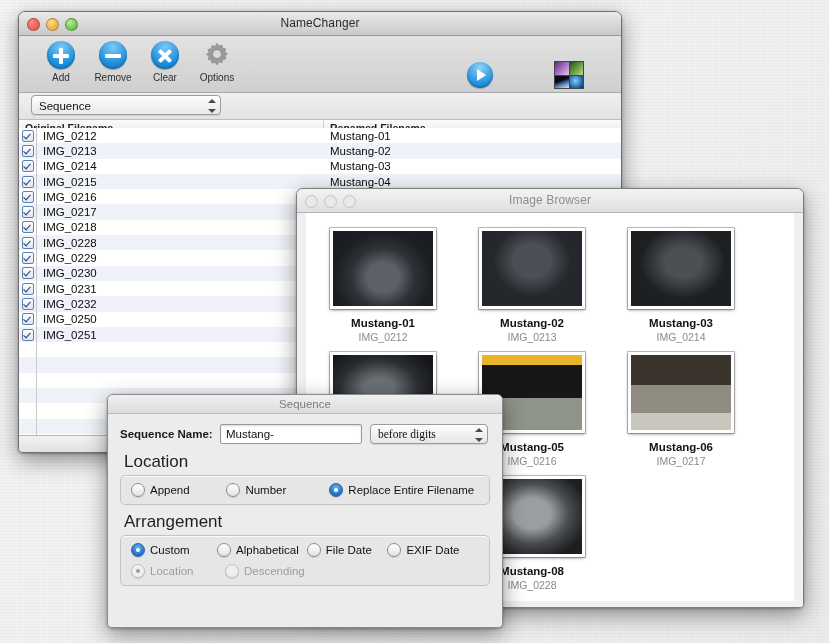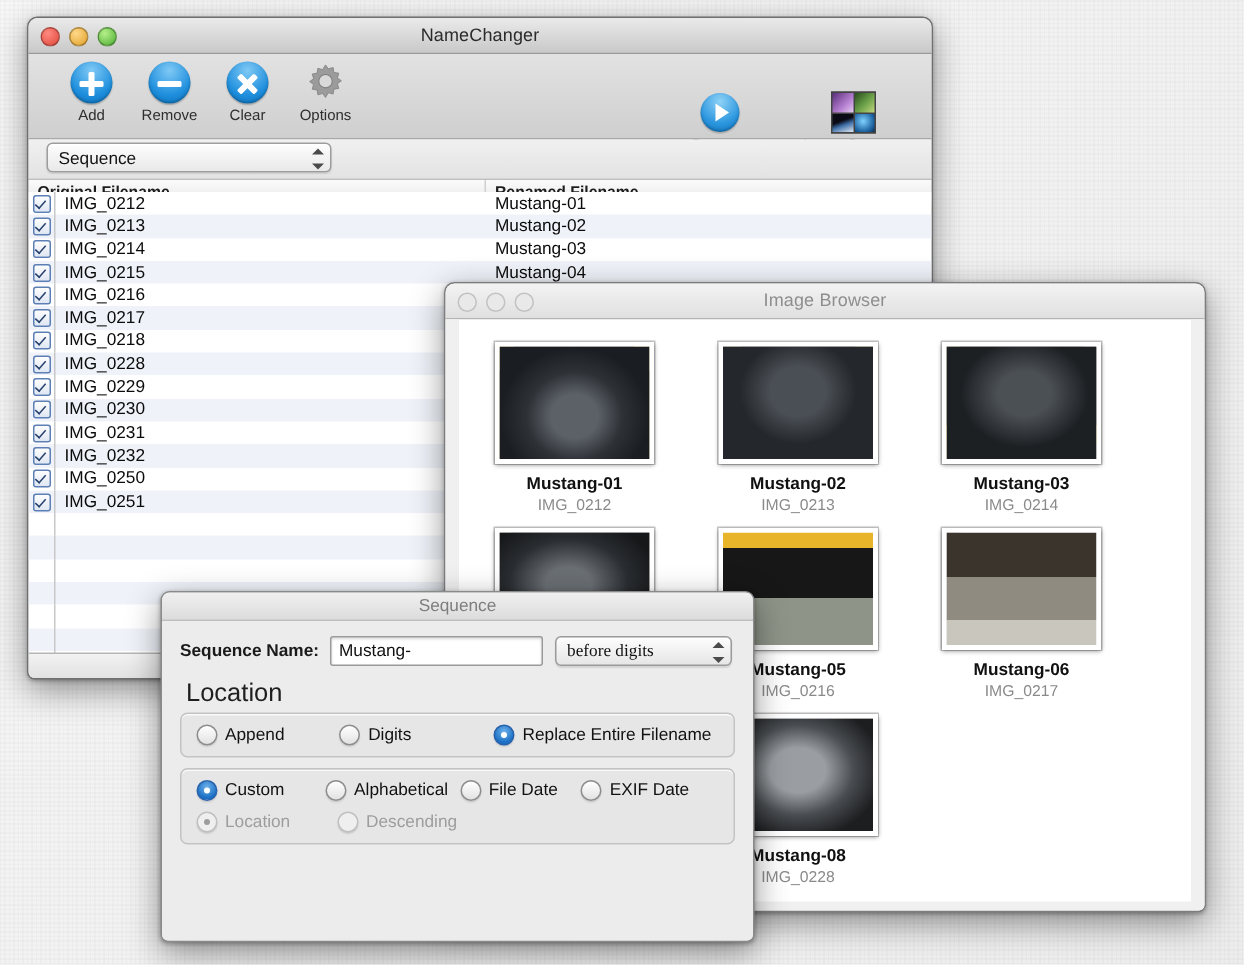--- a/index.html
+++ b/index.html
@@ -548,29 +548,30 @@
 
       <div class="grouplabel">Location</div>
       <div class="groupbox">
         <div class="radiorow" id="locrow">
             <div class="radio" style="width: 102px;">
               <span class="rc"></span>
               <span>Append</span>
             </div>
             <div class="radio" style="width: 110px;">
               <span class="rc"></span>
-              <span>Digits</span>
+              <span>Number</span>
             </div>
             <div class="radio" style="width: 160px;">
               <span class="rc on"></span>
               <span>Replace Entire Filename</span>
             </div>
           </div>
       </div>
 
+      <div class="grouplabel">Arrangement</div>
       <div class="groupbox">
         <div class="radiorow" id="arrrow" style="margin-bottom:7px;">
             <div class="radio" style="width: 94px;">
               <span class="rc on"></span>
               <span>Custom</span>
             </div>
             <div class="radio" style="width: 98px;">
               <span class="rc"></span>
               <span>Alphabetical</span>
             </div>

